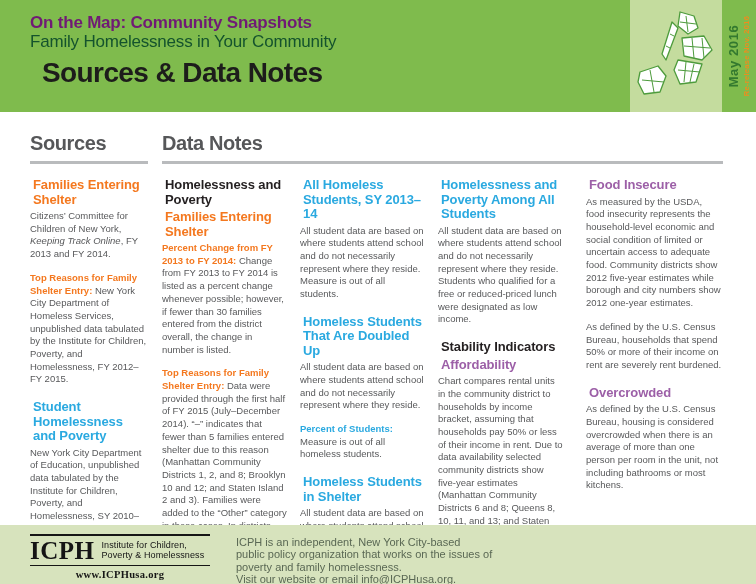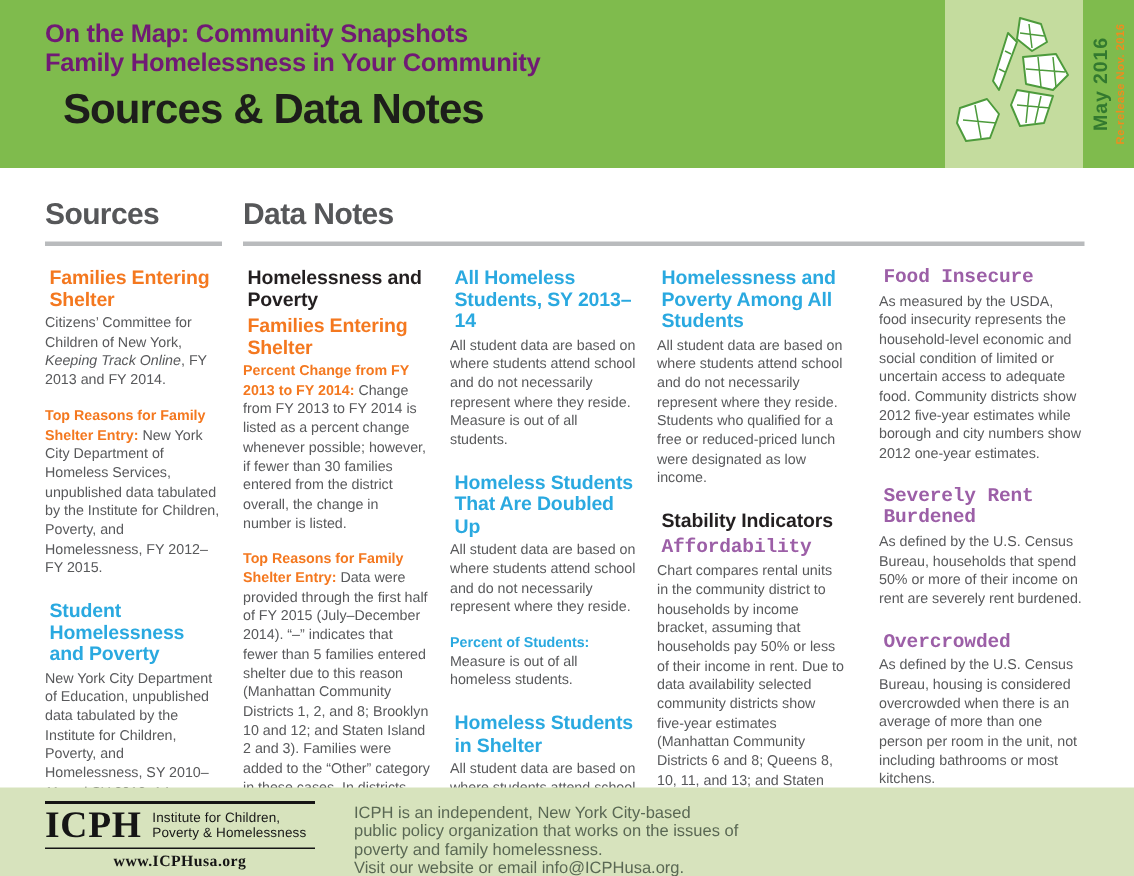--- a/index.html
+++ b/index.html
@@ -5,21 +5,21 @@
   * { margin:0; padding:0; box-sizing:border-box; }
   html,body { background:#e8e8e8; }
   .page {
     position:relative; width:756px; height:584px; background:#ffffff;
     font-family:"Liberation Sans", sans-serif; overflow:hidden; margin:0 auto;
   }
   
   .masthead { position:absolute; top:0; left:0; width:756px; height:112px; background:#7fbb4d; }
   .masthead-text { position:absolute; left:30px; top:13px; }
   .kicker   { font-size:17px; font-weight:700; color:#701a75; letter-spacing:-0.2px; line-height:19px; }
-  .subtitle { font-size:17px; font-weight:700; color:#701a75; letter-spacing:-0.2px; line-height:19px; }
+  .subtitle { font-size:17px; font-weight:400; color:#14532d; letter-spacing:-0.2px; line-height:19px; }
   .page-title { font-size:28px; font-weight:700; color:#1d1d1b; letter-spacing:-0.6px; margin-top:7px; line-height:30px;margin-left:12px; }
   .map-panel {
     position:absolute; top:0; right:34px; width:92px; height:112px; background:#c4dc9e;
     display:flex; align-items:center; justify-content:center;
   }
   .release-strip { position:absolute; top:0; right:0; width:34px; height:112px; }
   .release-rotated {
     position:absolute; top:0; left:0; width:112px; height:34px;
     transform-origin:top left; transform:rotate(-90deg) translateX(-112px);
     display:flex; flex-direction:column; justify-content:center; text-align:center;
@@ -33,21 +33,21 @@
   .section-heading { font-size:20px; font-weight:700; color:#565759; letter-spacing:-0.4px; line-height:22px; }
   .section-rule { height:3px; background:#b9bbbd; margin-top:7px; margin-bottom:14px; }
   .notes-columns { display:flex; }
   .ncol { width:125px; margin-right:13px; flex:none; }
   .ncol.last { width:137px; margin-right:0; margin-left:10px; }
   .colhead { font-size:13px; font-weight:700; line-height:14.5px; letter-spacing:-0.1px; margin:14px 3px 3px; }
   .section-rule + .colhead, .ncol > .colhead:first-child { margin-top:0; }
   .colhead + .colhead { margin-top:0; }
   .colhead.orange { color:#f4781f; }
   .colhead.blue   { color:#2aa9e0; }
-  .colhead.purple { color:#9c5fa7;font-family:Liberation Mono, monospace; }
+  .colhead.purple { color:#9c5fa7; }
   .colhead.black  { color:#231f20; }
   .body-p { font-size:9.5px; line-height:12.7px; color:#58595b; margin-bottom:11px; }
   .body-p span.i { font-style:italic; }
   .body-p span.lead { font-weight:700; }
   .body-p span.orange { color:#f4781f; }
   .body-p span.blue   { color:#2aa9e0; }
   
   .footer {
     position:absolute; left:0; top:525px; width:756px; height:64px; background:#d7e3bd;
     display:flex; padding:9px 0 0 30px;
@@ -145,21 +145,20 @@
           <h3 class="colhead black">Stability Indicators</h3>
           <h3 class="colhead purple">Affordability</h3>
           <p class="body-p">Chart compares rental units in the community district to households by income bracket, assuming that households pay 50% or less of their income in rent. Due to data availability selected community districts show five-year estimates (Manhattan Community Districts 6 and 8; Queens 8, 10, 11, and 13; and Staten Island 3).</p>
           <h3 class="colhead purple">People Living Below 150% of Federal Poverty Level</h3>
 
         </div>
 
         <div class="ncol last">
           <h3 class="colhead purple">Food Insecure</h3>
           <p class="body-p">As measured by the USDA, food insecurity represents the household-level economic and social condition of limited or uncertain access to adequate food. Community districts show 2012 five-year estimates while borough and city numbers show 2012 one-year estimates.</p>
-          <h3 class="colhead purple">Severely Rent Burdened</h3>
           <p class="body-p">As defined by the U.S. Census Bureau, households that spend 50% or more of their income on rent are severely rent burdened.</p>
           <h3 class="colhead purple">Overcrowded</h3>
           <p class="body-p">As defined by the U.S. Census Bureau, housing is considered overcrowded when there is an average of more than one person per room in the unit, not including bathrooms or most kitchens.</p>
         </div>
 
       </div>
     </section>
   </main>
 
   <footer class="footer">

